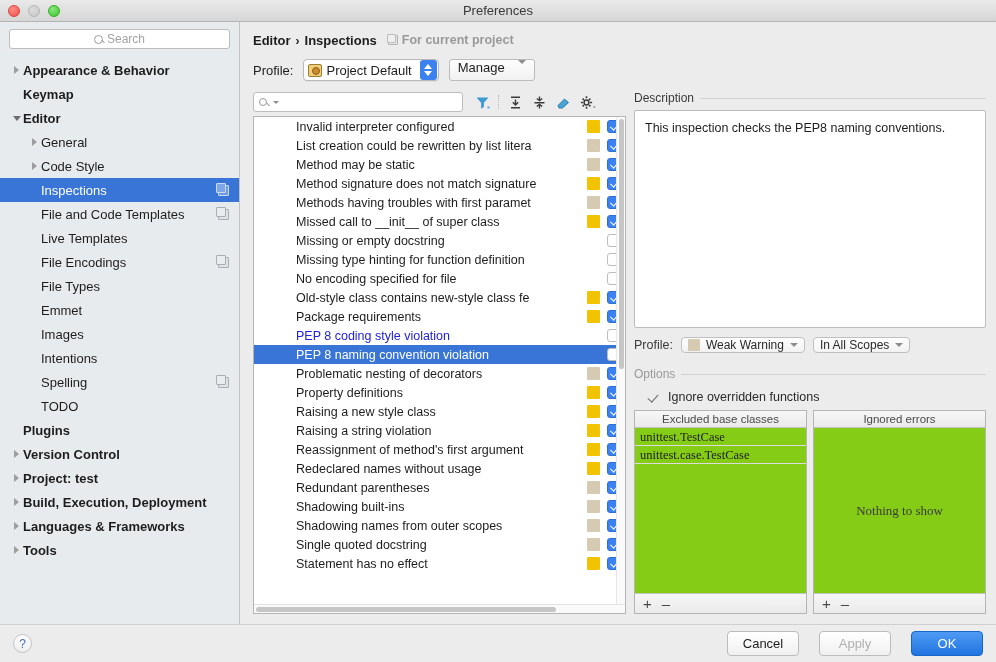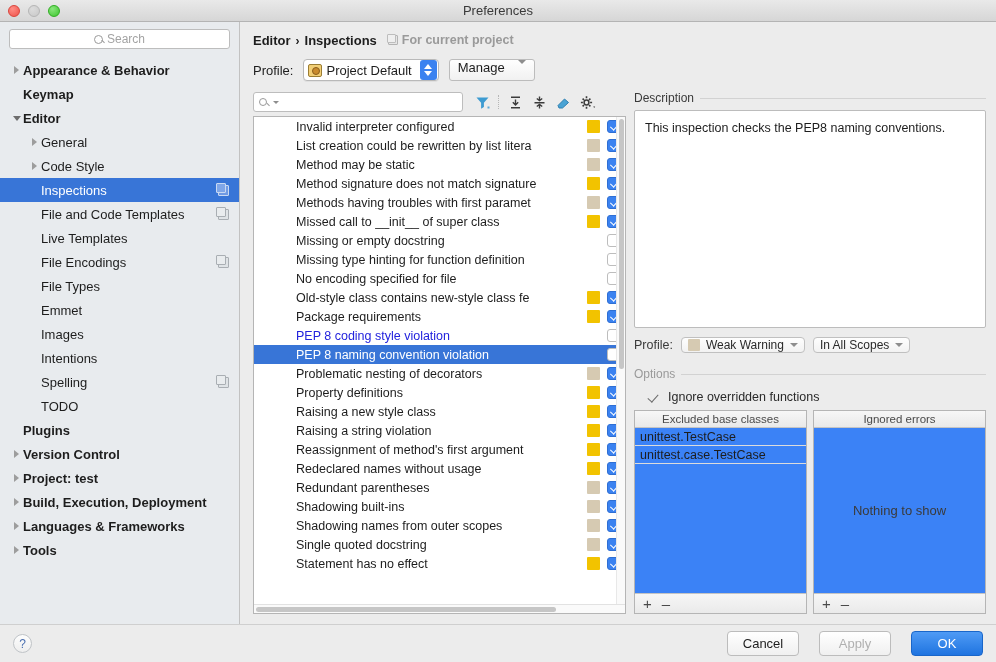--- a/index.html
+++ b/index.html
@@ -206,27 +206,27 @@
   .opt-head .t { color:#9a9a9a; }
   .opt-row { display:flex; align-items:center; gap:8px; height:26px; padding-left: 14px; }
   .chk-simple { width:12px; height:12px; position:relative; }
   .chk-simple::after {
     content:""; position:absolute; left:2px; top:1px; width:5px; height:9px;
     border: solid #6b6b6b; border-width: 0 1.7px 1.7px 0; transform: rotate(42deg);
   }
   .opt-row .t { font-size: 12.5px; color:#2a2a2a; }
 
   .tables { flex:1; display:flex; gap:6px; min-height:0; }
-  .tbl { flex:1; display:flex; flex-direction:column; border:1px solid #b5b5b5; background:#3b82f6; min-width:0;}
+  .tbl { flex:1; display:flex; flex-direction:column; border:1px solid #b5b5b5; background:#84cc16; min-width:0;}
   .tbl-head {
     height: 17px; background: linear-gradient(to bottom,#f7f7f7,#e9e9e9);
     border-bottom: 1px solid #c4c4c4; display:flex; align-items:center; justify-content:center;
   }
   .tbl-head .t { font-size: 11.5px; color:#4a4a4a; }
-  .tbl-body { flex:1; overflow:hidden; position:relative; }
+  .tbl-body { flex:1; overflow:hidden; position:relative;font-family:Liberation Serif, serif; }
   .tbl-body.center { display:flex; align-items:center; justify-content:center; }
   .nothing { font-size: 13px; color:#3a3a3a; }
   .cell {
     height: 18px; line-height: 18px; padding-left: 5px; font-size: 12.5px; color:#1d1d1d;
     border-bottom: 1px solid #dcdcdc; white-space:nowrap;
   }
   .tbl-foot {
     height: 20px; border-top:1px solid #c4c4c4; background: linear-gradient(to bottom,#f6f6f6,#eaeaea);
     display:flex; align-items:center; gap: 10px; padding-left: 8px;
   }

